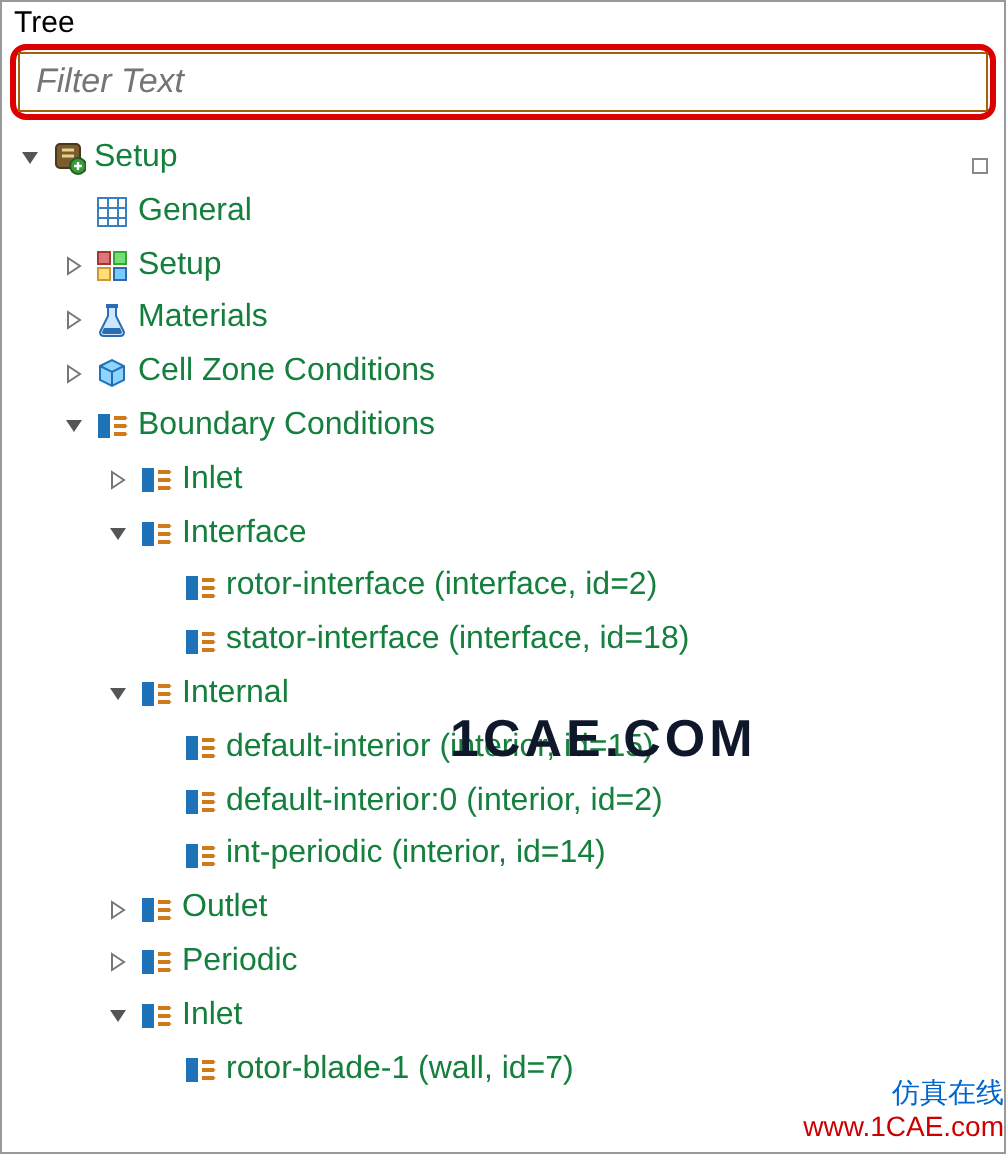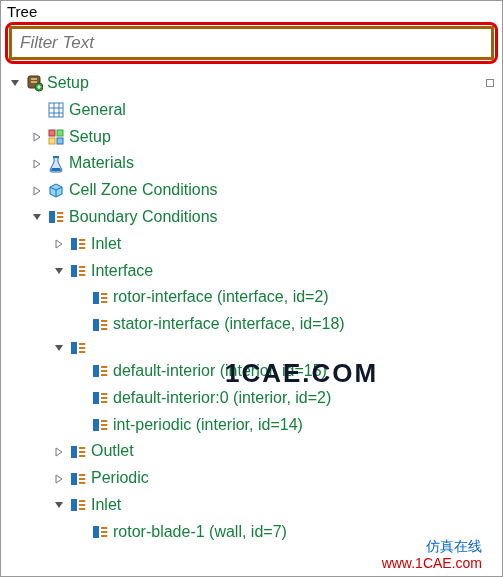--- a/index.html
+++ b/index.html
@@ -19,21 +19,21 @@
     color: #000000;
   }
   .filter-wrap {
     margin: 2px 4px 4px 4px;
     border: 3px solid #d00;
     border-radius: 8px;
     padding: 1px;
   }
   .filter-input {
     width: 100%;
-    border: 3px solid #a16207;
+    border: 1px solid #a16207;
     font-size: 17px;
     font-style: italic;
     color: #999;
     padding: 4px 8px;
     outline: none;
   }
   .tree {
     padding: 2px 4px 4px 8px;
     line-height: 1.55;
     position: relative;
@@ -82,21 +82,21 @@
     position: absolute;
     top: 285px; left: 224px;
     font-size: 26px;
     color: #0f172a;
     font-weight: bold;
     pointer-events: none;
     letter-spacing: 2px;
   }
   .footer {
     position: absolute;
-    bottom: 4px; right: 20px;
+    bottom: 4px; right: 0;
     text-align: right;
     font-size: 14px;
     line-height: 1.2;
     color: #c00;
   }
   .footer .cn { color: #06c; }
   .minimap {
     position: absolute;
     top: 78px; right: 8px;
     width: 8px; height: 8px;
@@ -281,20 +281,21 @@
                       <path d="M1 2 L9 2 L5 8 Z" fill="#555"></path>
                     </svg>
                   </span>
               <span class="icon ic-bc">
                     <svg width="18" height="16" viewBox="0 0 18 16">
                       <rect x="2" y="2" width="6" height="12" fill="#1d72b8"></rect>
                       <path d="M10 4 L16 4 M10 8 L16 8 M10 12 L16 12" stroke="#d07a1a" stroke-width="2"></path>
                       <path d="M15 3 L17 4 L15 5 M15 7 L17 8 L15 9 M15 11 L17 12 L15 13" fill="#d07a1a"></path>
                     </svg>
                   </span>
+              <span class="label">Internal</span>
             </div>
             <ul class="children">
               <li class="node">
                     <div class="row">
                 <span class="expander blank"></span>
                 <span class="icon ic-bc">
                         <svg width="18" height="16" viewBox="0 0 18 16">
                           <rect x="2" y="2" width="6" height="12" fill="#1d72b8"></rect>
                           <path d="M10 4 L16 4 M10 8 L16 8 M10 12 L16 12" stroke="#d07a1a" stroke-width="2"></path>
                           <path d="M15 3 L17 4 L15 5 M15 7 L17 8 L15 9 M15 11 L17 12 L15 13" fill="#d07a1a"></path>

